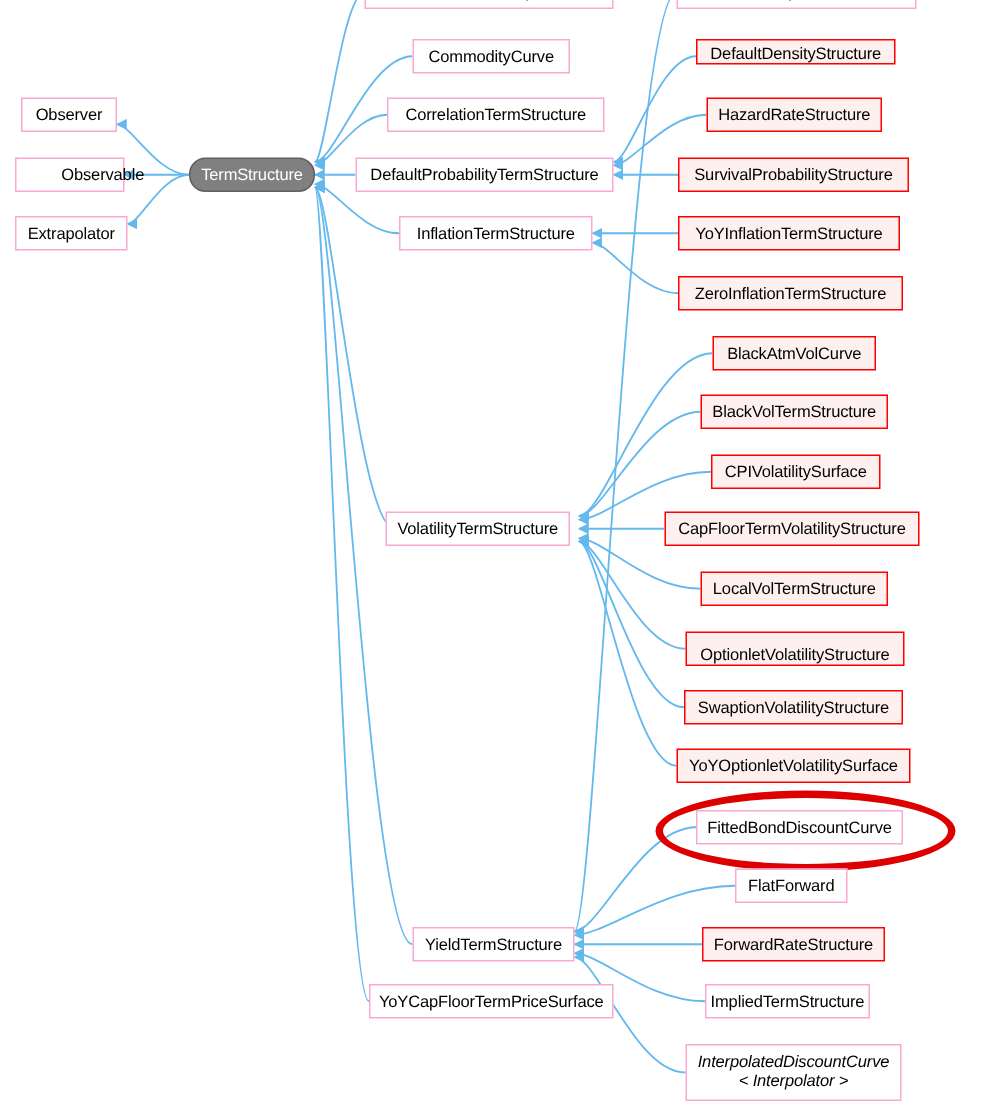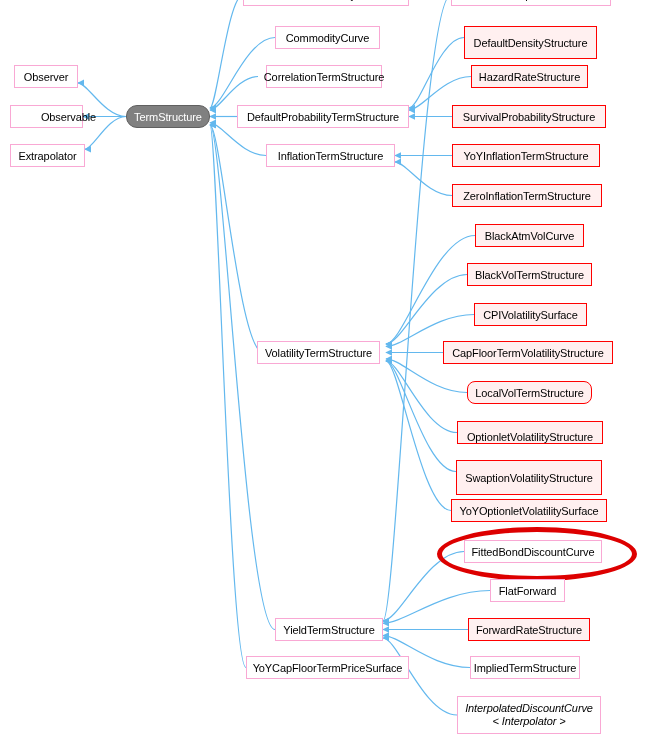--- a/index.html
+++ b/index.html
@@ -107,24 +107,24 @@
   <div id="nodes-layer">
       <div class="node" style="left: 243px; top: -16px; width: 166px; height: 22px;">
         <span>CallableBondVolatilityStructure</span>
       </div>
       <div class="node" style="left: 451px; top: -16px; width: 160px; height: 22px;">
         <span>&lt; Interpolator &gt;</span>
       </div>
       <div class="node" style="left: 275px; top: 26px; width: 105px; height: 23px;">
         <span>CommodityCurve</span>
       </div>
-      <div class="node red" style="left: 464px; top: 26px; width: 133px; height: 33px;">
+      <div class="node red" style="left: 464px; top: 26px; width: 133px; height: 17px; align-items: flex-end;">
         <span>DefaultDensityStructure</span>
       </div>
-      <div class="node" style="left: 258px; top: 65px; width: 116px; height: 23px; margin-left: 8px;">
+      <div class="node" style="left: 258px; top: 65px; width: 145px; height: 23px;">
         <span>CorrelationTermStructure</span>
       </div>
       <div class="node red" style="left: 471px; top: 65px; width: 117px; height: 23px;">
         <span>HazardRateStructure</span>
       </div>
       <div class="node" style="left: 14px; top: 65px; width: 64px; height: 23px;">
         <span>Observer</span>
       </div>
       <div class="node" style="left: 10px; top: 105px; width: 73px; height: 23px; padding-left: 44px;">
         <span>Observable</span>
@@ -158,27 +158,27 @@
       </div>
       <div class="node red" style="left: 474px; top: 303px; width: 113px; height: 23px;">
         <span>CPIVolatilitySurface</span>
       </div>
       <div class="node" style="left: 257px; top: 341px; width: 123px; height: 23px;">
         <span>VolatilityTermStructure</span>
       </div>
       <div class="node red" style="left: 443px; top: 341px; width: 170px; height: 23px;">
         <span>CapFloorTermVolatilityStructure</span>
       </div>
-      <div class="node red" style="left: 467px; top: 381px; width: 125px; height: 23px; border-radius: 8px;">
+      <div class="node red" style="left: 467px; top: 381px; width: 125px; height: 23px;">
         <span>LocalVolTermStructure</span>
       </div>
       <div class="node red" style="left: 457px; top: 421px; width: 146px; height: 23px; align-items: flex-end;">
         <span>OptionletVolatilityStructure</span>
       </div>
-      <div class="node red" style="left: 456px; top: 460px; width: 146px; height: 35px; justify-content: center;">
+      <div class="node red" style="left: 456px; top: 460px; width: 146px; height: 23px; justify-content: center;">
         <span>SwaptionVolatilityStructure</span>
       </div>
       <div class="node red" style="left: 451px; top: 499px; width: 156px; height: 23px;">
         <span>YoYOptionletVolatilitySurface</span>
       </div>
       <div class="node" style="left: 464px; top: 540px; width: 138px; height: 23px;">
         <span>FittedBondDiscountCurve</span>
       </div>
       <div class="node" style="left: 490px; top: 579px; width: 75px; height: 23px;">
         <span>FlatForward</span>

